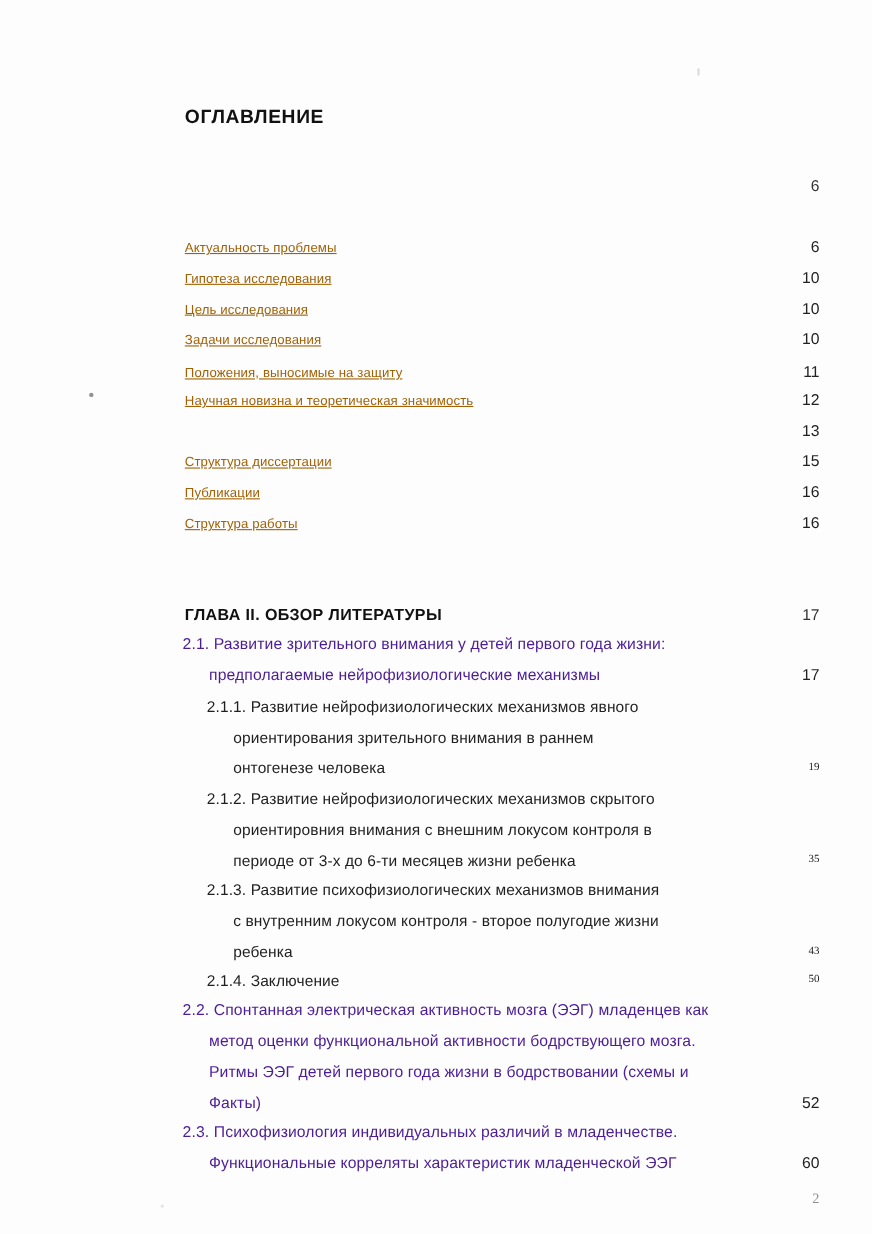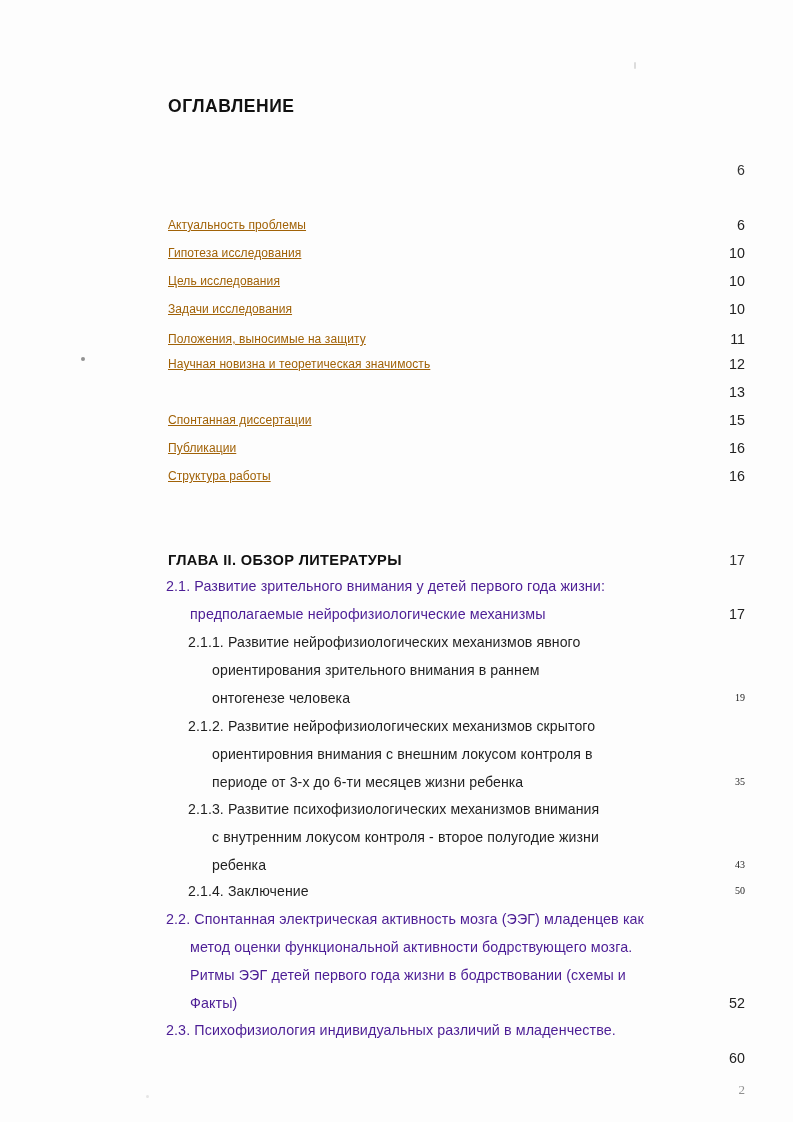--- a/index.html
+++ b/index.html
@@ -186,21 +186,21 @@
         <span class="pageno">11</span>
       </div>
       <div class="row lvl-item" style="top: 354px;">
         <span class="label">Научная новизна и теоретическая значимость</span>
         <span class="pageno">12</span>
       </div>
       <div class="row lvl-item" style="top: 382px;">
         <span class="pageno">13</span>
       </div>
       <div class="row lvl-item" style="top: 410px;">
-        <span class="label">Спонтанная диссертации</span>
+        <span class="label">Структура диссертации</span>
         <span class="pageno">15</span>
       </div>
       <div class="row lvl-item" style="top: 438px;">
         <span class="label">Публикации</span>
         <span class="pageno">16</span>
       </div>
       <div class="row lvl-item" style="top: 466px;">
         <span class="label">Структура работы</span>
         <span class="pageno">16</span>
       </div>
@@ -259,20 +259,21 @@
         <span class="label">Ритмы ЭЭГ детей первого года жизни в бодрствовании (схемы и</span>
       </div>
       <div class="row lvl-section cont" style="top: 993px;">
         <span class="label">Факты)</span>
         <span class="pageno">52</span>
       </div>
       <div class="row lvl-section" style="top: 1020px;">
         <span class="label">2.3. Психофизиология индивидуальных различий в младенчестве.</span>
       </div>
       <div class="row lvl-section cont" style="top: 1048px;">
+        <span class="label">Функциональные корреляты характеристик младенческой ЭЭГ</span>
         <span class="pageno">60</span>
       </div>
     </div>
 
   <div class="folio">2</div>
 
   <span class="speck speck-a"></span>
   <span class="speck speck-b"></span>
   <span class="speck speck-c"></span>
 

